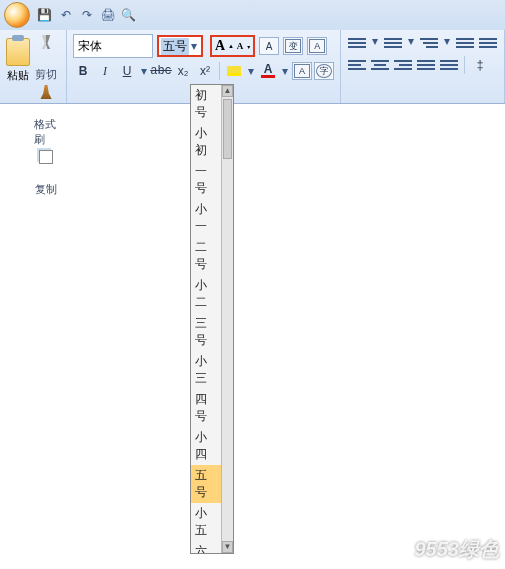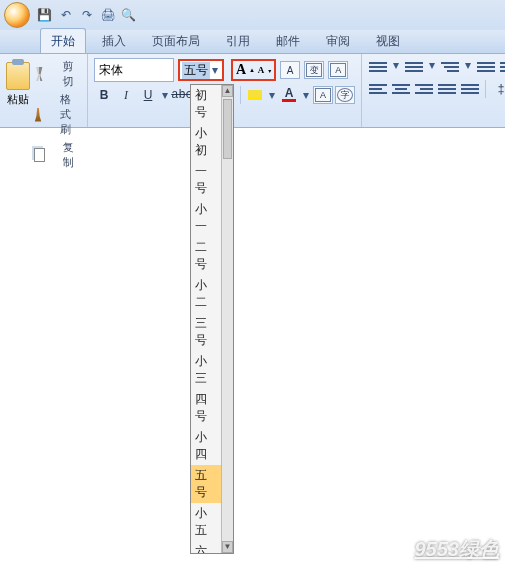--- a/index.html
+++ b/index.html
@@ -13,21 +13,21 @@
   .tab { padding: 4px 10px 3px; font-size: 12px; color: #3b4a63; cursor: pointer; }
   .tab.active { background: #eaf1fb; border: 1px solid #9ab3d5; border-bottom: none; border-radius: 3px 3px 0 0; color: #1a3a6e; }
   .ribbon { height: 74px; background: linear-gradient(#eaf1fb,#d7e5f7); display: flex; border-bottom: 1px solid #9ab3d5; position: relative; }
   .group { border-right: 1px solid #b6c9e4; padding: 4px 6px 2px; display: flex; flex-direction: column; }
   .clipboard-group { width: 88px; }
   .clip-row { display: flex; }
   .paste-large { width: 32px; height: 52px; display:flex; flex-direction:column; align-items:center; justify-content:center; gap:2px; }
   .paste-icon { width: 24px; height: 28px; background: linear-gradient(#fbe8b0,#f5c85a); border:1px solid #caa23f; border-radius:2px; position:relative; }
   .paste-icon:before { content:""; position:absolute; top:-4px; left:5px; width:12px; height:6px; background:#8aa7c8; border-radius:2px; }
   .clip-side { display:flex; flex-direction:column; gap:1px; margin-left:2px; }
-  .clip-btn { display:flex; align-items:center; gap:18px; font-size:11px; padding:1px 2px; color:#3b4a63; }
+  .clip-btn { display:flex; align-items:center; gap:18px; font-size:11px; padding:1px 2px; color:#3b4a63;flex-direction:column; }
   .clip-ico { width:14px; height:14px; }
   .ico-cut { background: conic-gradient(#888 0 50%, #ccc 0 100%); clip-path: polygon(20% 0,80% 0,60% 60%,80% 100%,60% 100%,50% 70%,40% 100%,20% 100%,40% 60%); }
   .ico-copy { background:#fff; border:1px solid #888; box-shadow: -2px -2px 0 #cde; }
   .ico-brush { background: linear-gradient(#d28a3a,#8a5a1a); clip-path: polygon(40% 0,60% 0,70% 60%,90% 100%,10% 100%,30% 60%); }
   .font-group { flex: 0 0 250px; padding:4px 6px 2px; display:flex; flex-direction:column; gap:4px; }
   .font-row1 { display:flex; gap:4px; align-items:center; }
   .font-name { width:80px; height:20px; background:#fff; border:1px solid #9ab3d5; font-size:12px; padding:11px 4px; }
   .font-size-box { display:flex; align-items:center; border:2px solid #e13b1f; padding:0 2px; height:22px; background:#fff; position:relative; }
   .font-size-box .sel { background:#bcd3f0; padding:0 2px; font-size:12px; }
   .drop-caret { width:10px; text-align:center; color:#3b5a85; }
@@ -44,50 +44,41 @@
   .ico-gen { width:18px; height:16px; display:flex; flex-direction:column; justify-content:center; gap:2px; }
   .ico-gen span { display:block; height:2px; background:#3b5a85; }
   
   .size-dropdown { position:absolute; left:190px; top:84px; width:44px; background:#f4f4f4; border:1px solid #888; z-index:50; max-height:470px; overflow:hidden; display:flex; }
   .dd-list { flex:1; }
   .dd-item { font-size:12px; padding:2px 4px; font-family:"SimSun"; text-align:left; color:#222; cursor:pointer; }
   .dd-item.sel { background:#ffd47a; }
   .dd-scroll { width:12px; background:#e6e6e6; border-left:1px solid #bbb; position:relative; }
   .dd-scroll .arr { height:12px; background:#d0d0d0; border:1px solid #aaa; font-size:8px; text-align:center; line-height:10px; color:#555;}
   .dd-scroll .thumb { position:absolute; top:14px; left:1px; right:1px; height:60px; background:#cfcfcf; border:1px solid #aaa; }
-  .watermark { position:absolute; right:6px; bottom:6px; font-size:20px; font-style:italic; color:rgba(255,255,255,.85); font-weight:bold; text-shadow:0 0 3px rgba(0,0,0,.5); pointer-events:none;text-decoration:underline; }
+  .watermark { position:absolute; right:6px; bottom:6px; font-size:20px; font-style:italic; color:rgba(255,255,255,.85); font-weight:bold; text-shadow:0 0 3px rgba(0,0,0,.5); pointer-events:none; }
   .char-art { width:16px;height:14px;border:1px solid #6a80a0;font-size:9px;text-align:center;line-height:12px;}
   .highlight-ico { width:14px;height:10px;background:linear-gradient(#f7e03a,#f7e03a);border-bottom:3px solid #ffe500;}
   .fontcolor-ico { font-weight:bold; font-size:12px; border-bottom:3px solid #d11; width:14px; text-align:center; line-height:11px;}
   .sep { width:1px; height:18px; background:#b6c9e4; margin:0 2px;}
 </style>
 </head>
 <body>
 <div class="app">
 
   <div class="titlebar">
     <div class="office-btn"></div>
     <div class="qat">
       <div class="qat-item">💾</div>
       <div class="qat-item">↶</div>
       <div class="qat-item">↷</div>
       <div class="qat-item">🖨</div>
       <div class="qat-item">🔍</div>
     </div>
   </div>
 
-  <div class="tabs">
-    <div class="tab active">开始</div>
-    <div class="tab">插入</div>
-    <div class="tab">页面布局</div>
-    <div class="tab">引用</div>
-    <div class="tab">邮件</div>
-    <div class="tab">审阅</div>
-    <div class="tab">视图</div>
-  </div>
 
   <div class="ribbon">
 
     <div class="group clipboard-group">
       <div class="clip-row">
         <div class="paste-large">
           <div class="paste-icon"></div>
           <div style="font-size:11px;">粘贴</div>
         </div>
         <div class="clip-side">

